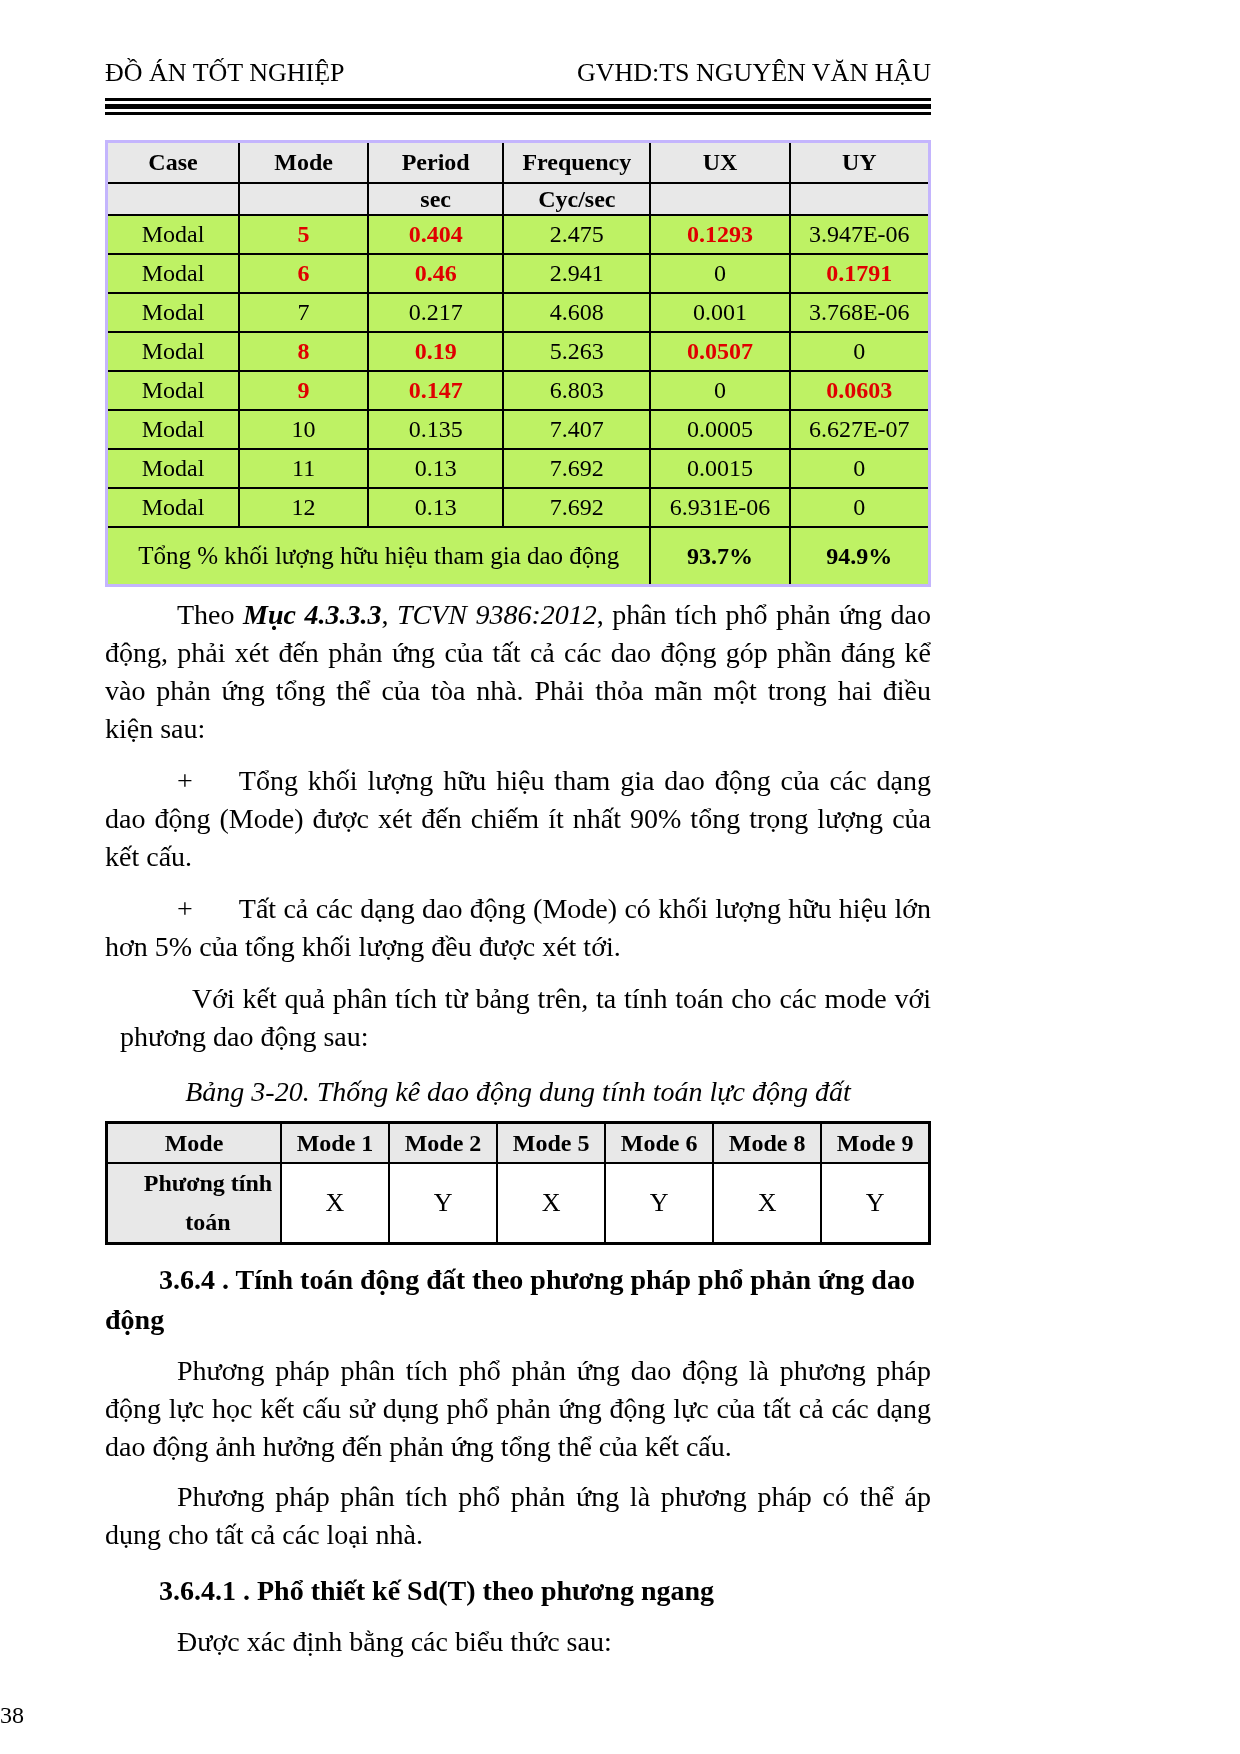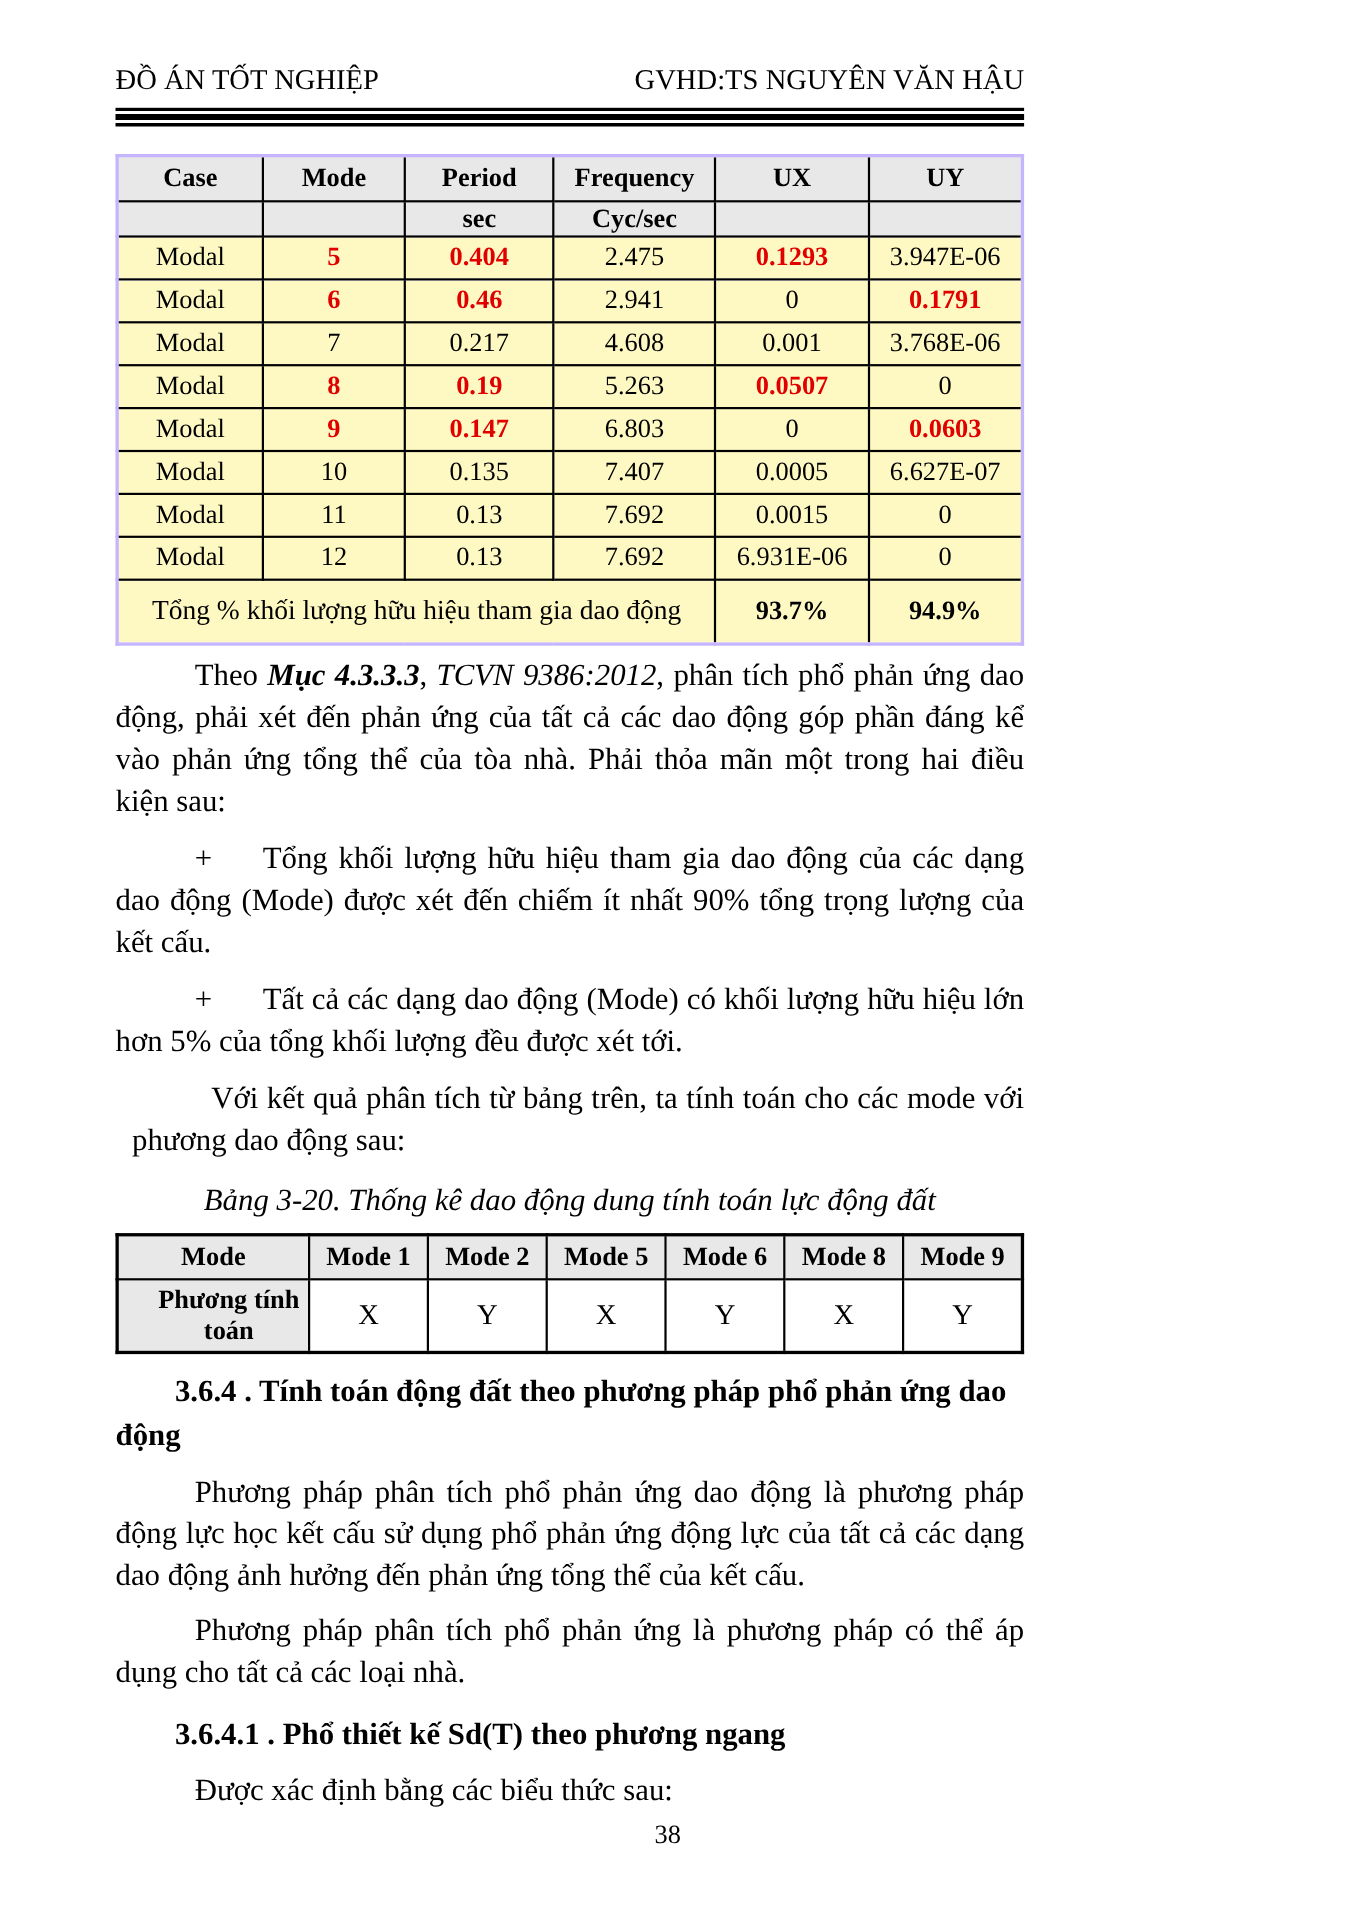--- a/index.html
+++ b/index.html
@@ -23,44 +23,44 @@
       #000 0 3px,#fff 3px 6px,#000 6px 11px,#fff 11px 14px,#000 14px 17px);
   }
 
   
   table{width:100%;border-collapse:collapse;table-layout:fixed;text-align:center;}
   th,td{border:2px solid #000;padding:0 4px;font-size:24px;vertical-align:middle;overflow:hidden;}
   th{background:var(--thbg);font-weight:bold;}
   .modal-table{margin-top:25px;border:3px solid #c4b5fd;}
   .modal-table .head-row th{height:39px;}
   .modal-table .units-row th{height:30px;}
-  .modal-table tbody td{height:37px;background:#fef9c3;}
+  .modal-table tbody td{height:37px;background:#bef264;}
   .modal-table .summary-row td{height:56px;}
   .modal-table td[data-name="summary-label"]{font-size:25px;}
   .red{color:var(--red);font-weight:bold;}
   .bold{font-weight:bold;}
 
   .mode-table{margin-top:10px;border:3px solid #000;}
   .mode-table thead th{height:38px;}
-  .mode-table tbody th{height:64px;line-height:28px;padding-left:32px;}
+  .mode-table tbody th{height:64px;line-height:39px;padding-left:32px;}
   .mode-table tbody td{height:64px;background:#fff;font-size:26px;}
 
   
   p{font-size:28px;line-height:38px;text-align:justify;margin:0;}
   .indent{text-indent:72px;}
   .p1{margin-top:9px;}
   .bullet{margin-top:14px;text-indent:72px;}
   .bullet .gap{display:inline-block;width:46px;}
   .p2{margin-top:14px;margin-left:15px;}
   .caption{margin-top:17px;margin-bottom:0;font-style:italic;text-align:center;text-indent:0;}
   .heading{font-weight:bold;margin-top:15px;text-align:left;text-indent:54px;line-height:40px;}
   .heading2{font-weight:bold;margin-top:17px;text-align:left;text-indent:54px;line-height:40px;}
   .p3,.p4,.p5{margin-top:12px;}
 
-  .page-number{position:absolute;top:1655px;left:0;width:1160px;text-align:center;font-size:24px;padding-left:27px;}
+  .page-number{position:absolute;top:1702px;left:0;width:1160px;font-size:24px;}
 </style>
 </head>
 <body data-name="document-page">
 
 <div class="content" data-name="page-content">
 
   <div class="doc-header" data-name="running-header">
     <span data-name="header-left-title">ĐỒ ÁN TỐT NGHIỆP</span>
     <span data-name="header-right-title">GVHD:TS NGUYÊN VĂN HẬU</span>
   </div>

